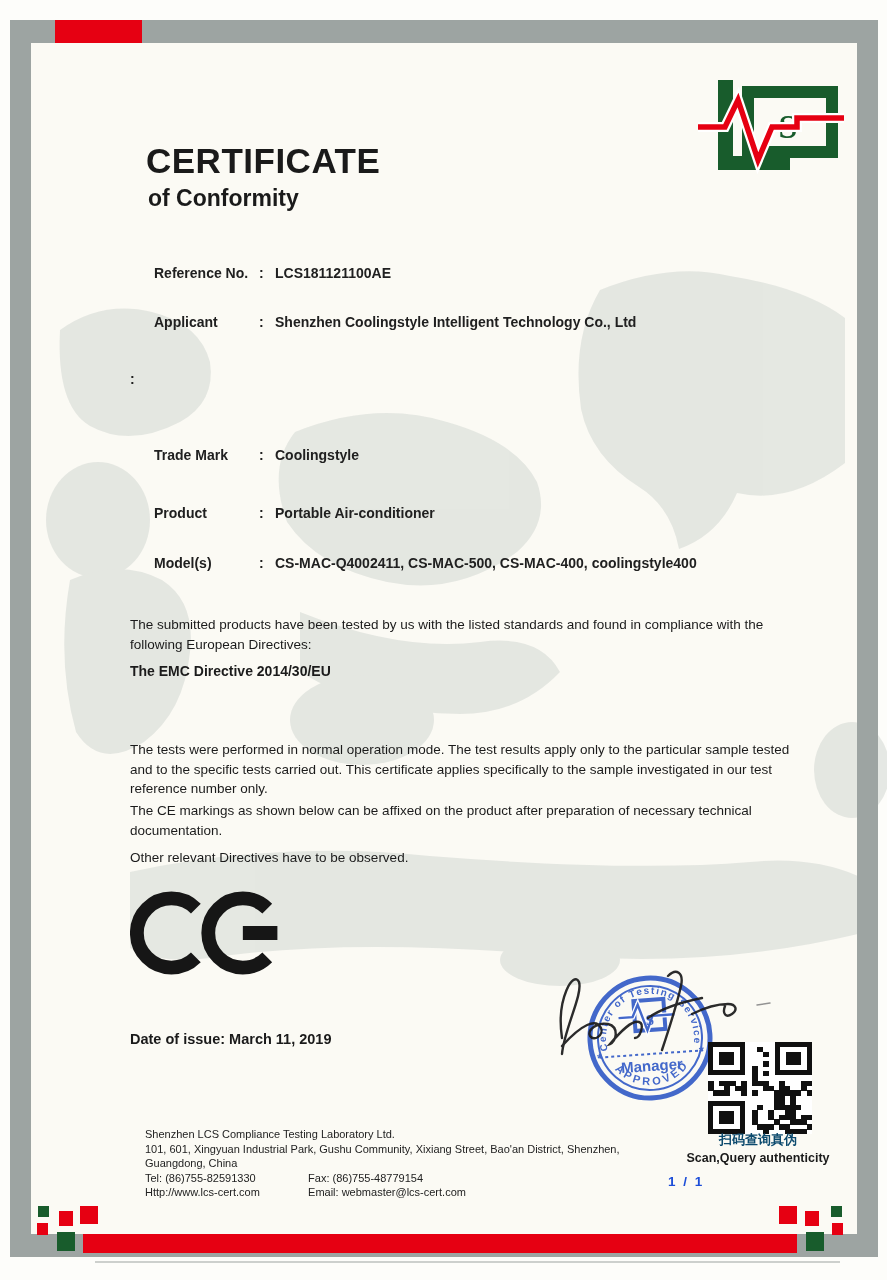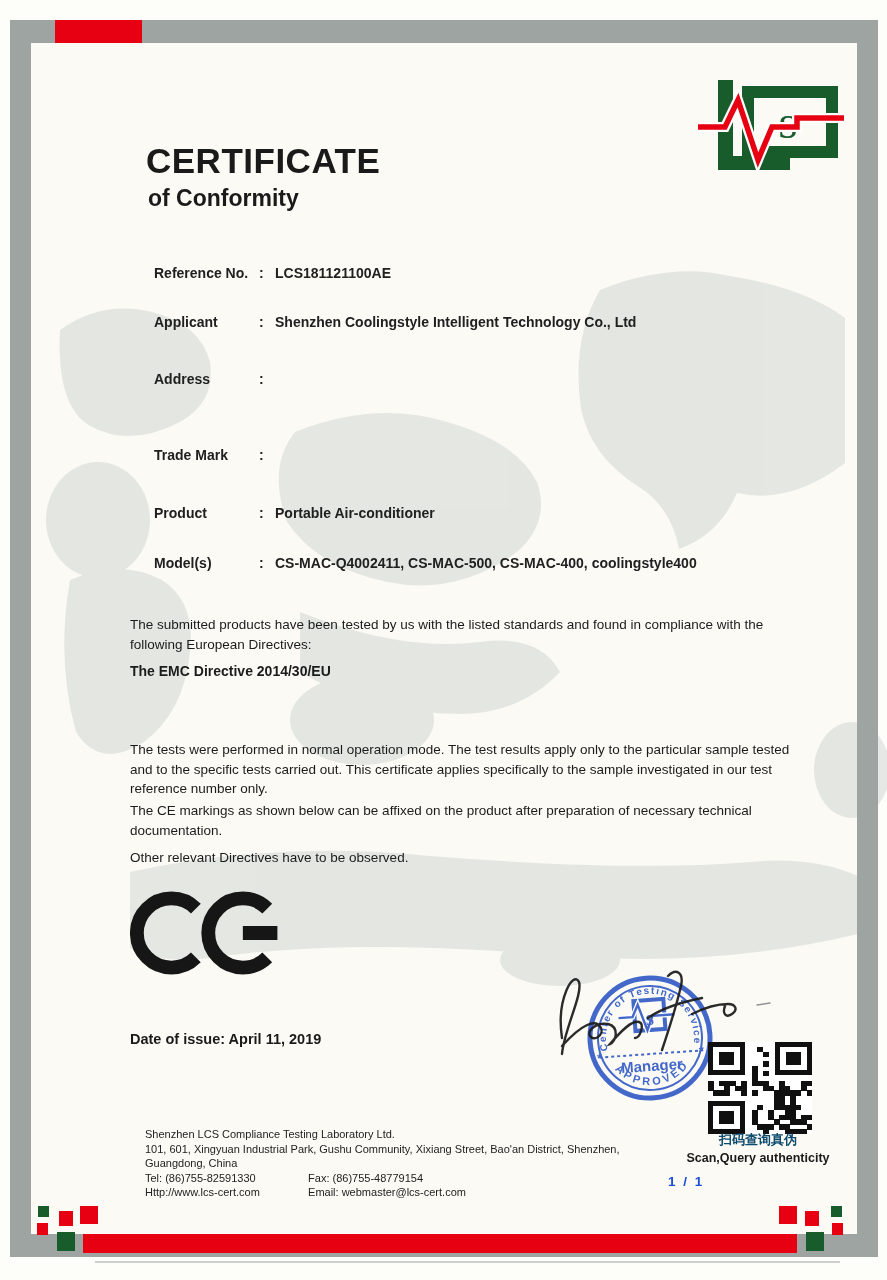--- a/index.html
+++ b/index.html
@@ -103,26 +103,26 @@
       <span class="lbl">Reference No.</span>
       <span class="col">:</span>
       <span class="val">LCS181121100AE</span>
     </div>
     <div class="row" style="top:313px;">
       <span class="lbl">Applicant</span>
       <span class="col">:</span>
       <span class="val">Shenzhen Coolingstyle Intelligent Technology Co., Ltd</span>
     </div>
     <div class="row" style="top:370px;">
-      <span class="lbl">Address</span>
       <span class="col">:</span>
     </div>
     <div class="row" style="top:446px;">
       <span class="lbl">Trade Mark</span>
       <span class="col">:</span>
+      <span class="val">Coolingstyle</span>
     </div>
     <div class="row" style="top:504px;">
       <span class="lbl">Product</span>
       <span class="col">:</span>
       <span class="val">Portable Air-conditioner</span>
     </div>
     <div class="row" style="top:554px;">
       <span class="lbl">Model(s)</span>
       <span class="col">:</span>
       <span class="val">CS-MAC-Q4002411, CS-MAC-500, CS-MAC-400, coolingstyle400</span>
@@ -135,21 +135,21 @@
     <div class="para" style="top:848px;">Other relevant Directives have to be observed.</div>
 
     <svg class="ce" width="152" height="100" viewBox="0 0 330 210">
       <g stroke="#161616" stroke-width="30" fill="none">
         <path d="M143,52 A75,75 0 1 0 143,158"></path>
         <path d="M298,52 A75,75 0 1 0 298,158"></path>
         <path d="M245,105 H 320"></path>
       </g>
     </svg>
 
-    <div class="date">Date of issue: April 11, 2019</div>
+    <div class="date">Date of issue: March 11, 2019</div>
 
     <svg class="stamp" width="220" height="155" viewBox="0 0 220 155">
       <g transform="rotate(-4 98 80)" stroke="#2a54c5" fill="none" opacity="0.88">
         <circle cx="98" cy="80" r="60" stroke-width="5"></circle>
         <circle cx="98" cy="80" r="52" stroke-width="2"></circle>
         <path id="arcTop" d="M 54.7,87.6 A 44,44 0 1 1 141.3,87.6" stroke="none"></path>
         <path id="arcBot" d="M 59.5,107 A 47,47 0 0 0 136.5,107" stroke="none"></path>
         <line x1="46" y1="96" x2="150" y2="96" stroke-width="2" stroke-dasharray="3,3"></line>
         <rect x="84" y="42" width="30" height="30" stroke-width="4"></rect>
         <polyline points="68,58 82,58 88,46 96,72 102,58 124,58" stroke="#ffffff" stroke-width="5"></polyline>

